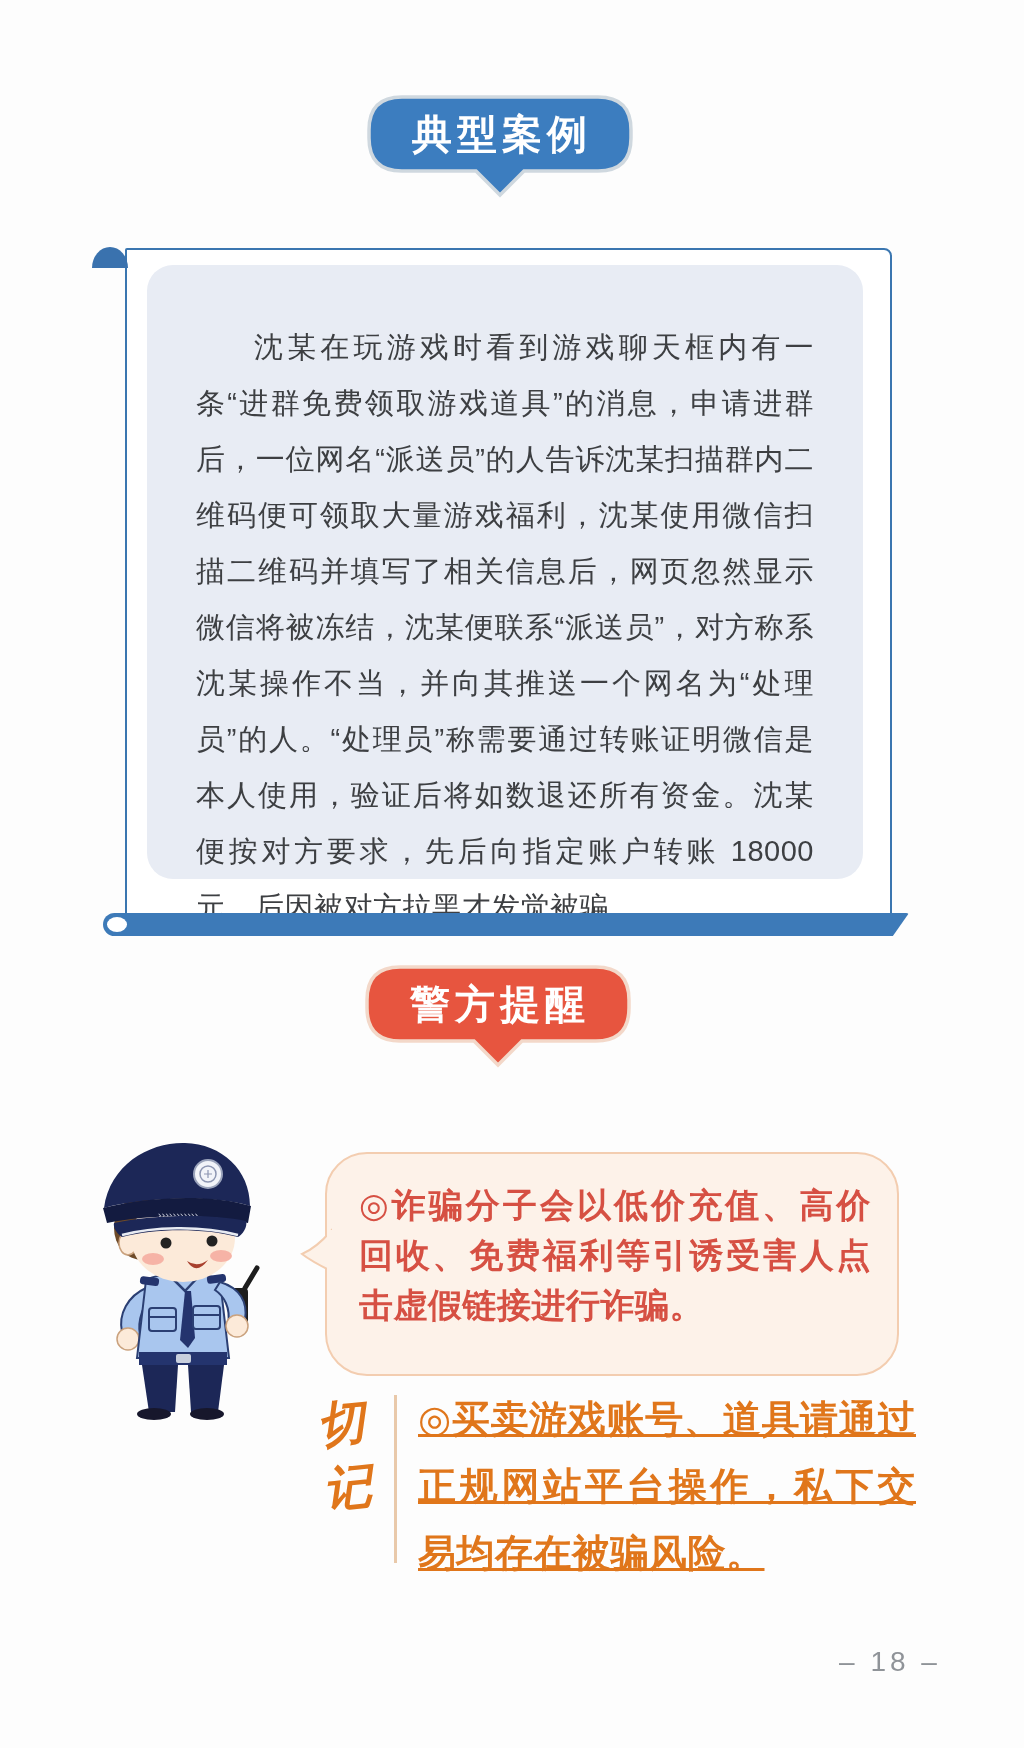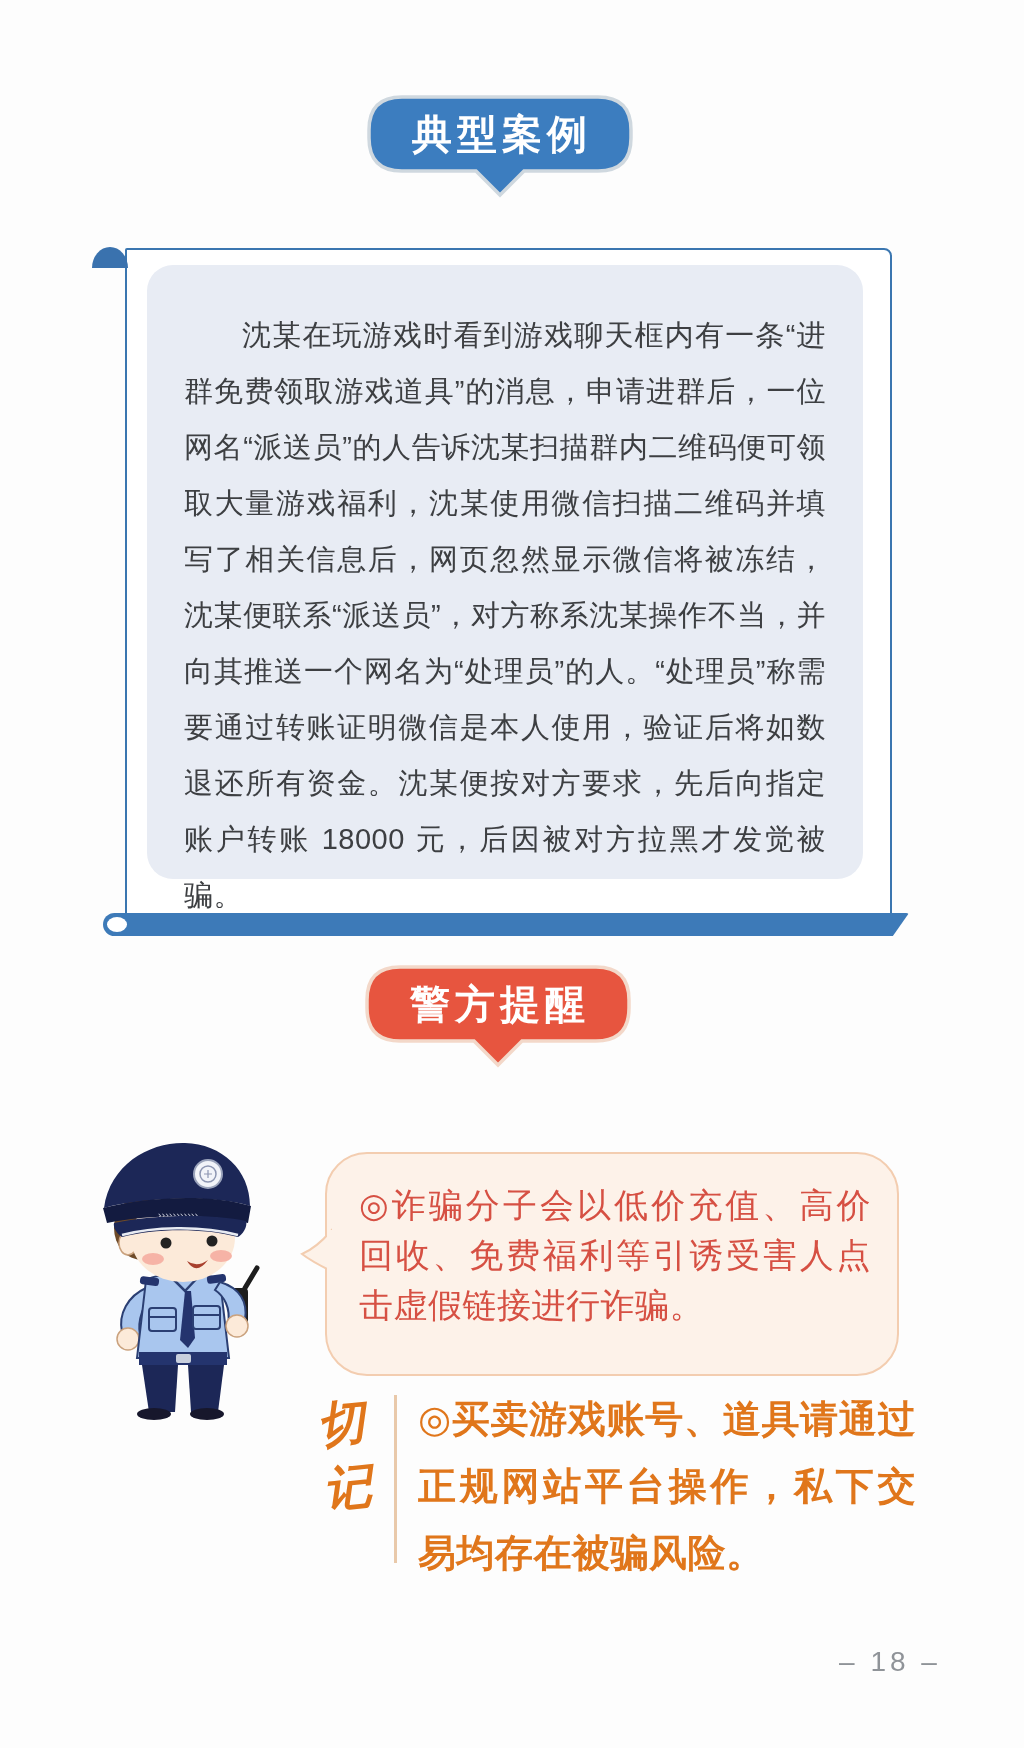--- a/index.html
+++ b/index.html
@@ -25,59 +25,59 @@
   .sheet{
     position:absolute;left:125px;top:248px;width:763px;height:667px;
     background:#ffffff;border:2px solid #3a76b0;border-radius:2px 8px 0 0;z-index:1;
   }
   .inner-panel{
     position:absolute;left:147px;top:265px;width:716px;height:614px;
     background:#e8ecf4;border-radius:26px;z-index:2;box-sizing:border-box;
     padding:38px 33px 0 33px;
   }
   .case-text{
-    margin:4px;font-size:29px;line-height:56px;color:#3d3f42;
+    margin:16px;font-size:29px;line-height:56px;color:#3d3f42;
     text-align:justify;text-indent:2em;letter-spacing:0.5px;
   }
   .roll-bar{
     position:absolute;left:103px;top:913px;width:806px;height:23px;
     background:#3d7ab8;border-radius:12px 3px 3px 12px;z-index:4;
     clip-path:polygon(0 0,100% 0,98% 100%,0 100%);
   }
   .roll-bar::before{
     content:"";position:absolute;left:4px;top:4px;width:20px;height:15px;
     background:#ffffff;border-radius:50%;
   }
   
   .officer{position:absolute;left:90px;top:1130px;width:185px;height:290px;z-index:2;}
   .bubble{
     position:absolute;left:325px;top:1152px;width:574px;height:224px;
     background:#fdf2e9;border:2px solid #f3cdb0;border-radius:42px;
-    box-sizing:border-box;padding:26px 26px 0 32px;z-index:1;
+    box-sizing:border-box;padding:26px 26px 0 32px;z-index:1;font-weight:bold;
   }
   .bubble p{
     margin:0;font-size:34px;line-height:50px;color:#d65043;
     text-align:justify;letter-spacing:0.5px;
   }
   .bubble-tail{position:absolute;left:-27px;top:74px;width:32px;height:46px;}
   
   .keynote-label{
     position:absolute;left:314px;top:1392px;width:60px;
     font-family:"Liberation Serif","DejaVu Serif",serif;
     font-size:48px;line-height:64px;font-weight:bold;font-style:italic;
     color:#e0761b;transform:rotate(-6deg);word-break:break-all;text-align:center;
   }
   .keynote-divider{
     position:absolute;left:394px;top:1395px;width:3px;height:168px;
     background:#e9c9aa;
   }
   .keynote-text{
     position:absolute;left:418px;top:1386px;width:498px;margin:0;
     font-size:38px;line-height:67px;font-weight:bold;color:#e0761b;
-    text-align:justify;letter-spacing:0.5px;
+    text-align:justify;letter-spacing:0.5px;text-decoration:underline;
   }
   
   .page-number{
     position:absolute;left:830px;top:1646px;width:120px;text-align:center;
     font-size:28px;color:#8f9398;letter-spacing:4px;
   }
 </style>
 </head>
 <body>
 

